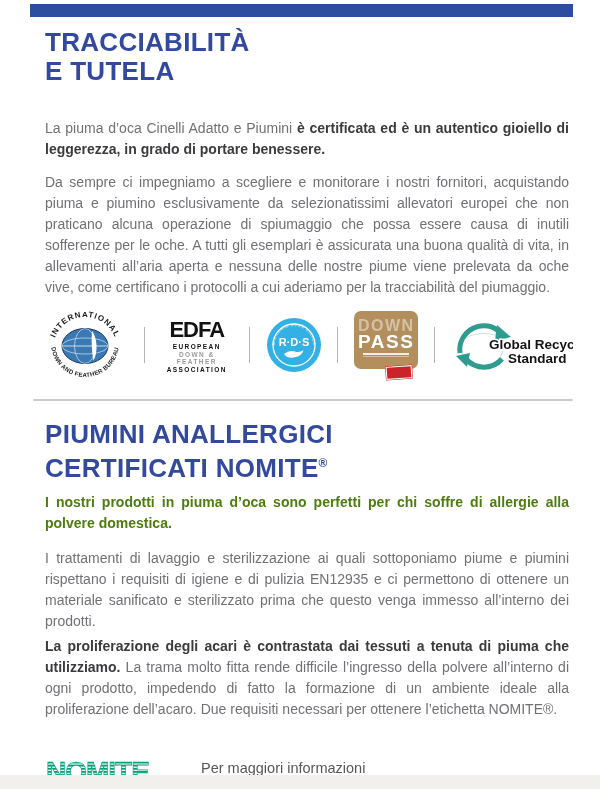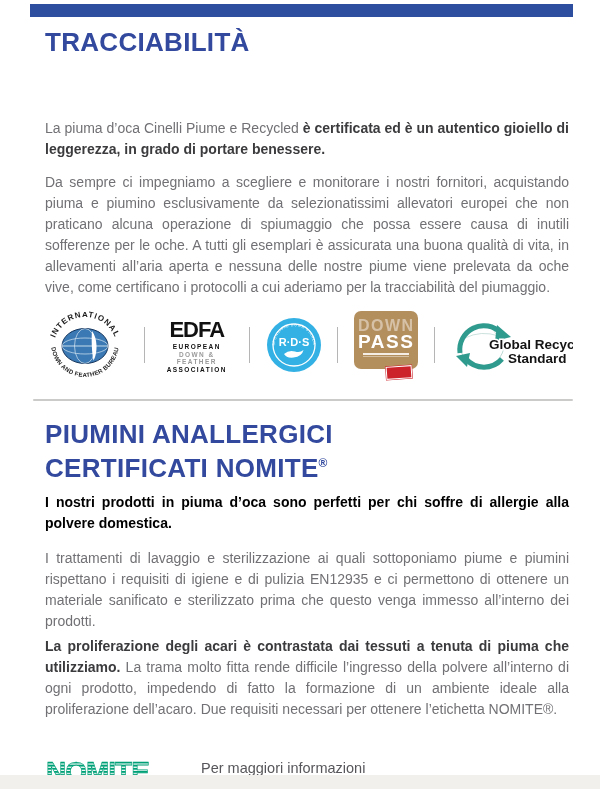--- a/index.html
+++ b/index.html
@@ -23,21 +23,21 @@
   .h1 sup { font-size:12px; }
 
   .para {
     position:absolute; left:45px; width:524px;
     font-size:14px; line-height:21px; color:#717175;
     text-align:justify;
   }
   .para b, .bold-dark { color:#3b3b3e; font-weight:bold; }
   .intro { top:118px; }
   .body1 { top:172px; }
-  .lead  { top:492px; font-weight:bold; color:#000000; }
+  .lead  { top:492px; font-weight:bold; color:#4d7c0f; }
   .body2 { top:548px; }
   .body3 { top:636px; }
 
   
   .logos {
     position:absolute; left:42px; top:306px; width:531px; height:78px;
     display:flex; align-items:center; justify-content:space-between;
   }
   .logo-sep { width:1px; height:36px; background:#b5b5b5; flex:0 0 auto; }
   .logo { flex:0 0 auto; display:flex; flex-direction:column; align-items:center; }
@@ -74,23 +74,23 @@
   .footer-text .url { color:#00A077; font-weight:bold;font-style:italic; }
 
   .bottom-strip { position:absolute; left:0; bottom:0; width:600px; height:14px; background:#f1f0ed; }
 </style>
 </head>
 <body>
 
 <div class="topbar"></div>
 
 <h1 class="h1 h1-tracc"><span>TRACCIABILITÀ</span><br>
-</h1>
-
-<p class="para intro"><span>La piuma d’oca Cinelli Piume e Recycled </span><b>è certificata ed è un autentico gioiello di leggerezza, in grado di portare benessere.</b></p>
+<span>E TUTELA</span></h1>
+
+<p class="para intro"><span>La piuma d’oca Cinelli Adatto e Piumini </span><b>è certificata ed è un autentico gioiello di leggerezza, in grado di portare benessere.</b></p>
 
 <p class="para body1">Da sempre ci impegniamo a scegliere e monitorare i nostri fornitori, acquistando piuma e piumino esclusivamente da selezionatissimi allevatori europei che non praticano alcuna operazione di spiumaggio che possa essere causa di inutili sofferenze per le oche. A tutti gli esemplari è assicurata una buona qualità di vita, in allevamenti all’aria aperta e nessuna delle nostre piume viene prelevata da oche vive, come certificano i protocolli a cui aderiamo per la tracciabilità del piumaggio.</p>
 
 <div class="logos">
 
   <div class="logo">
     <svg width="86" height="74" viewBox="0 0 86 74">
       <defs>
         <path id="idfbTop" d="M 11 41 A 32 32 0 0 1 75 41" fill="none"></path>
         <path id="idfbBot" d="M 9 35 A 34 34 0 0 0 77 35" fill="none"></path>

